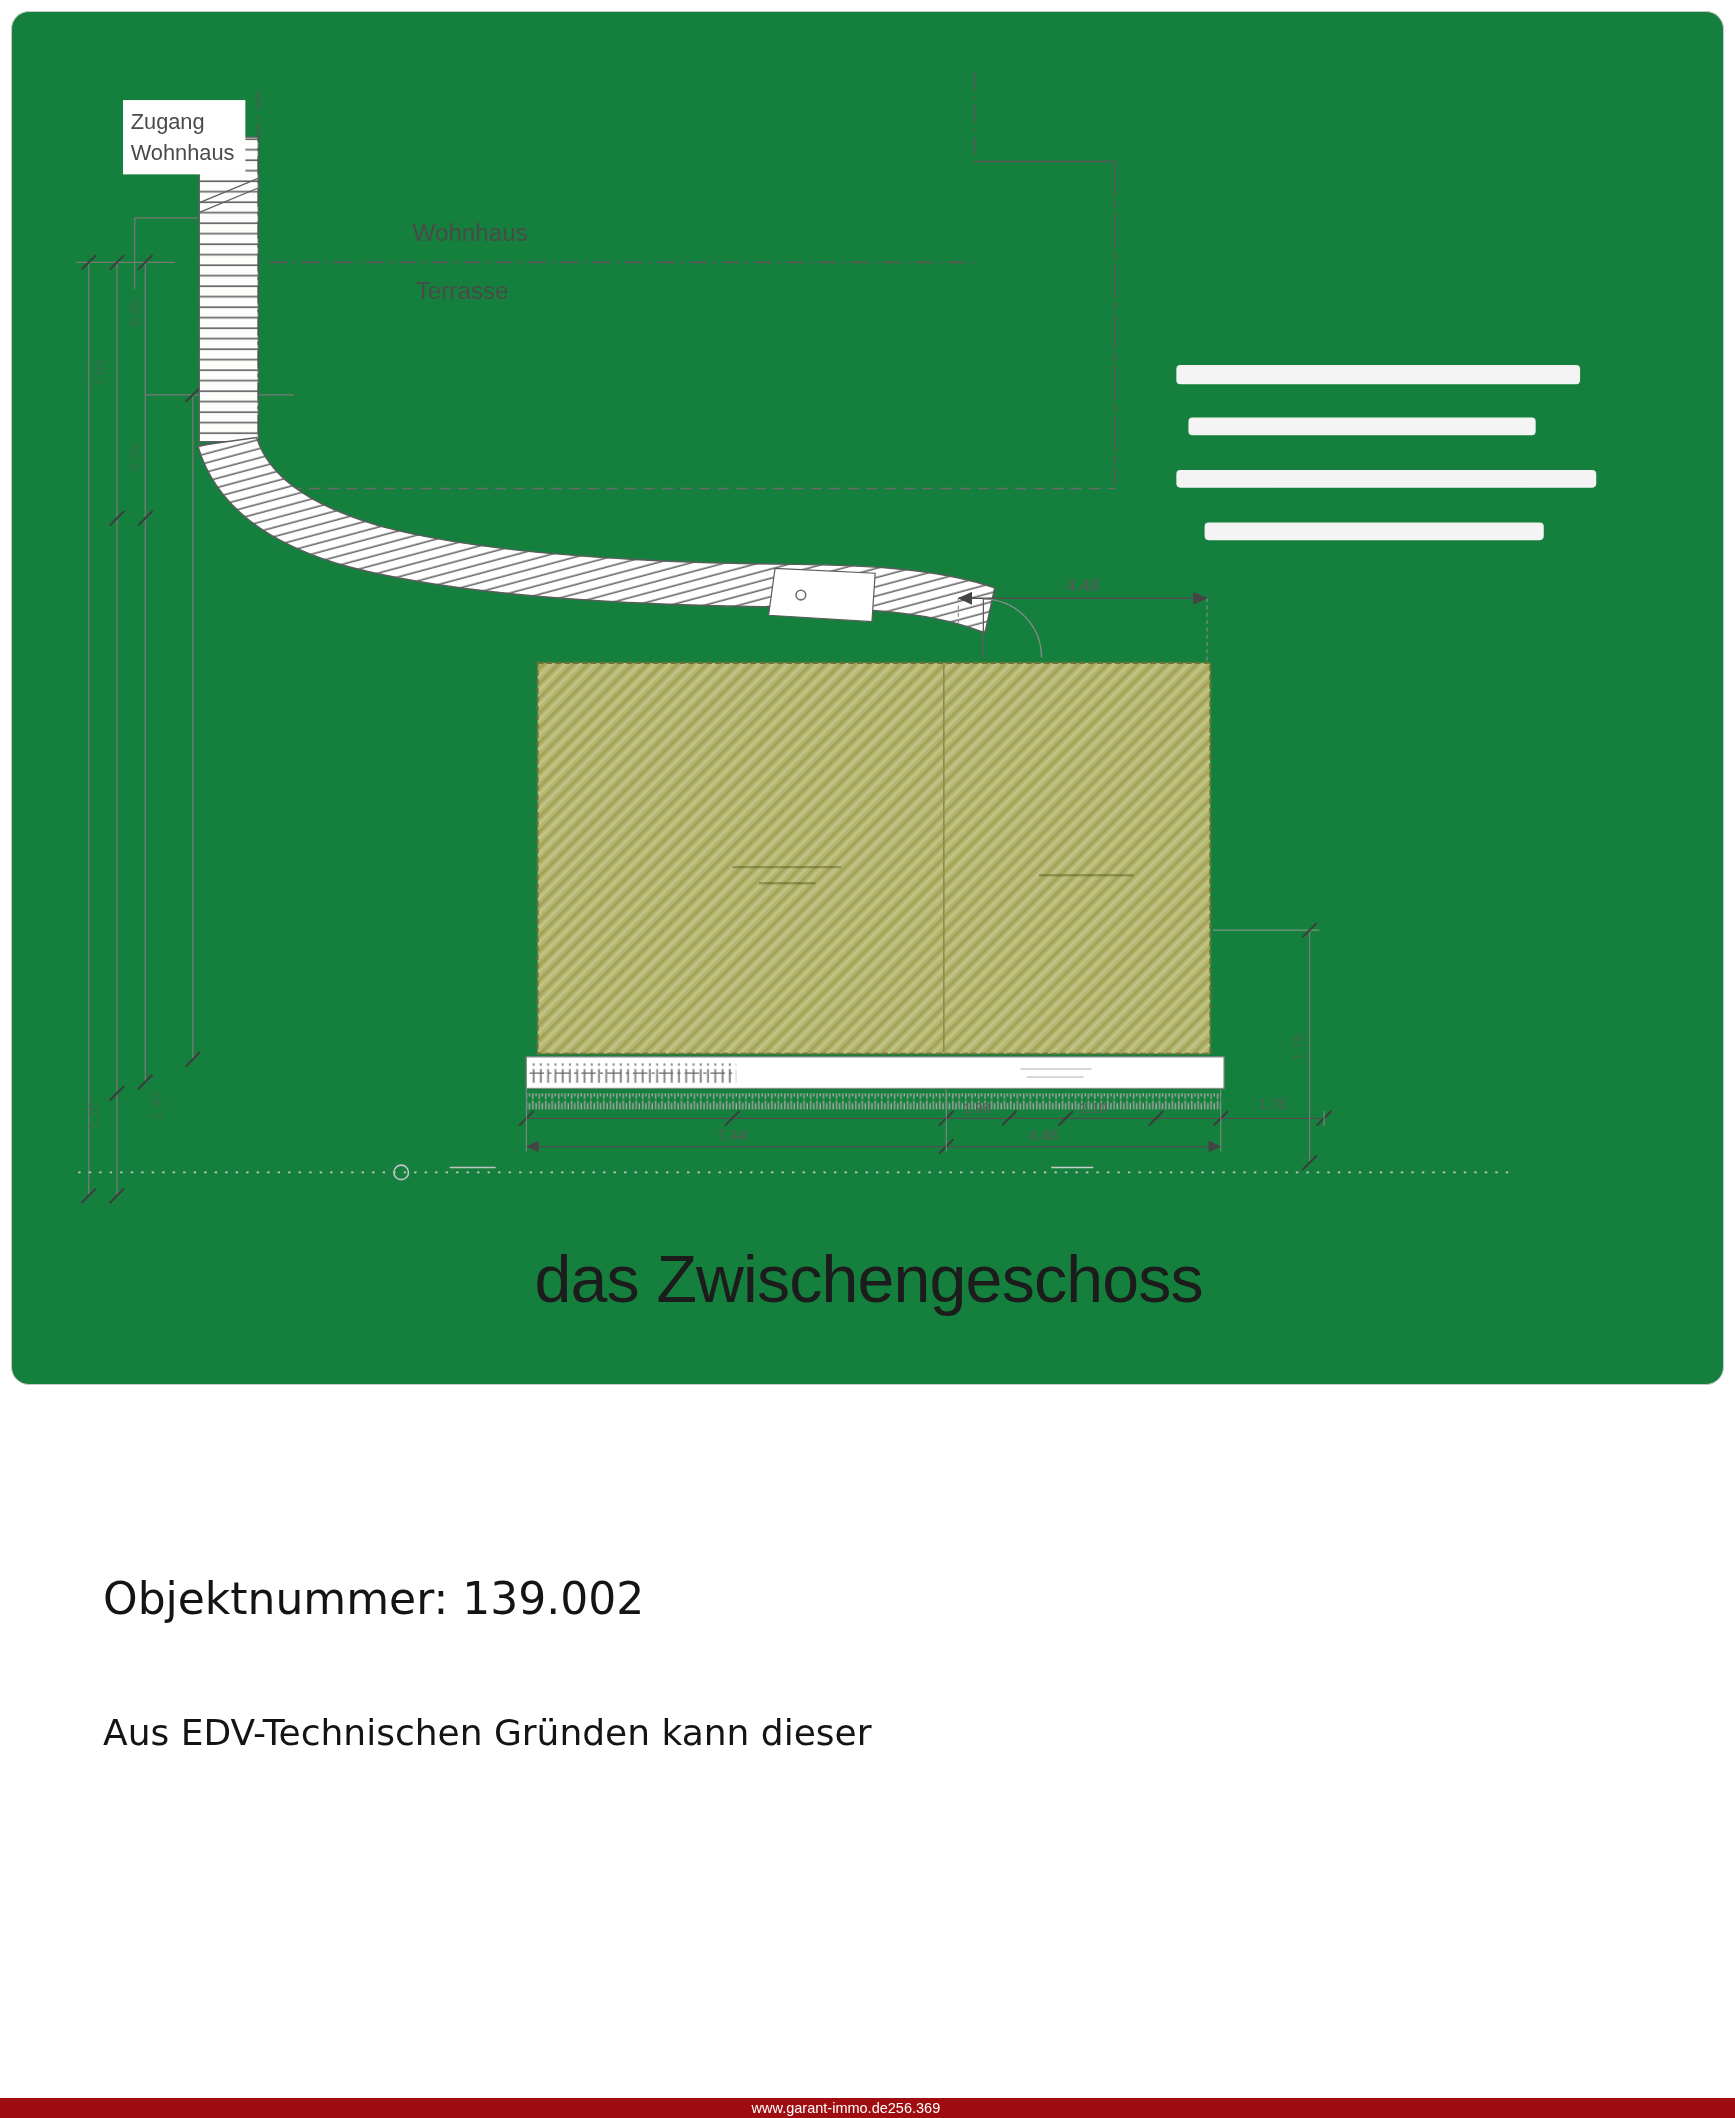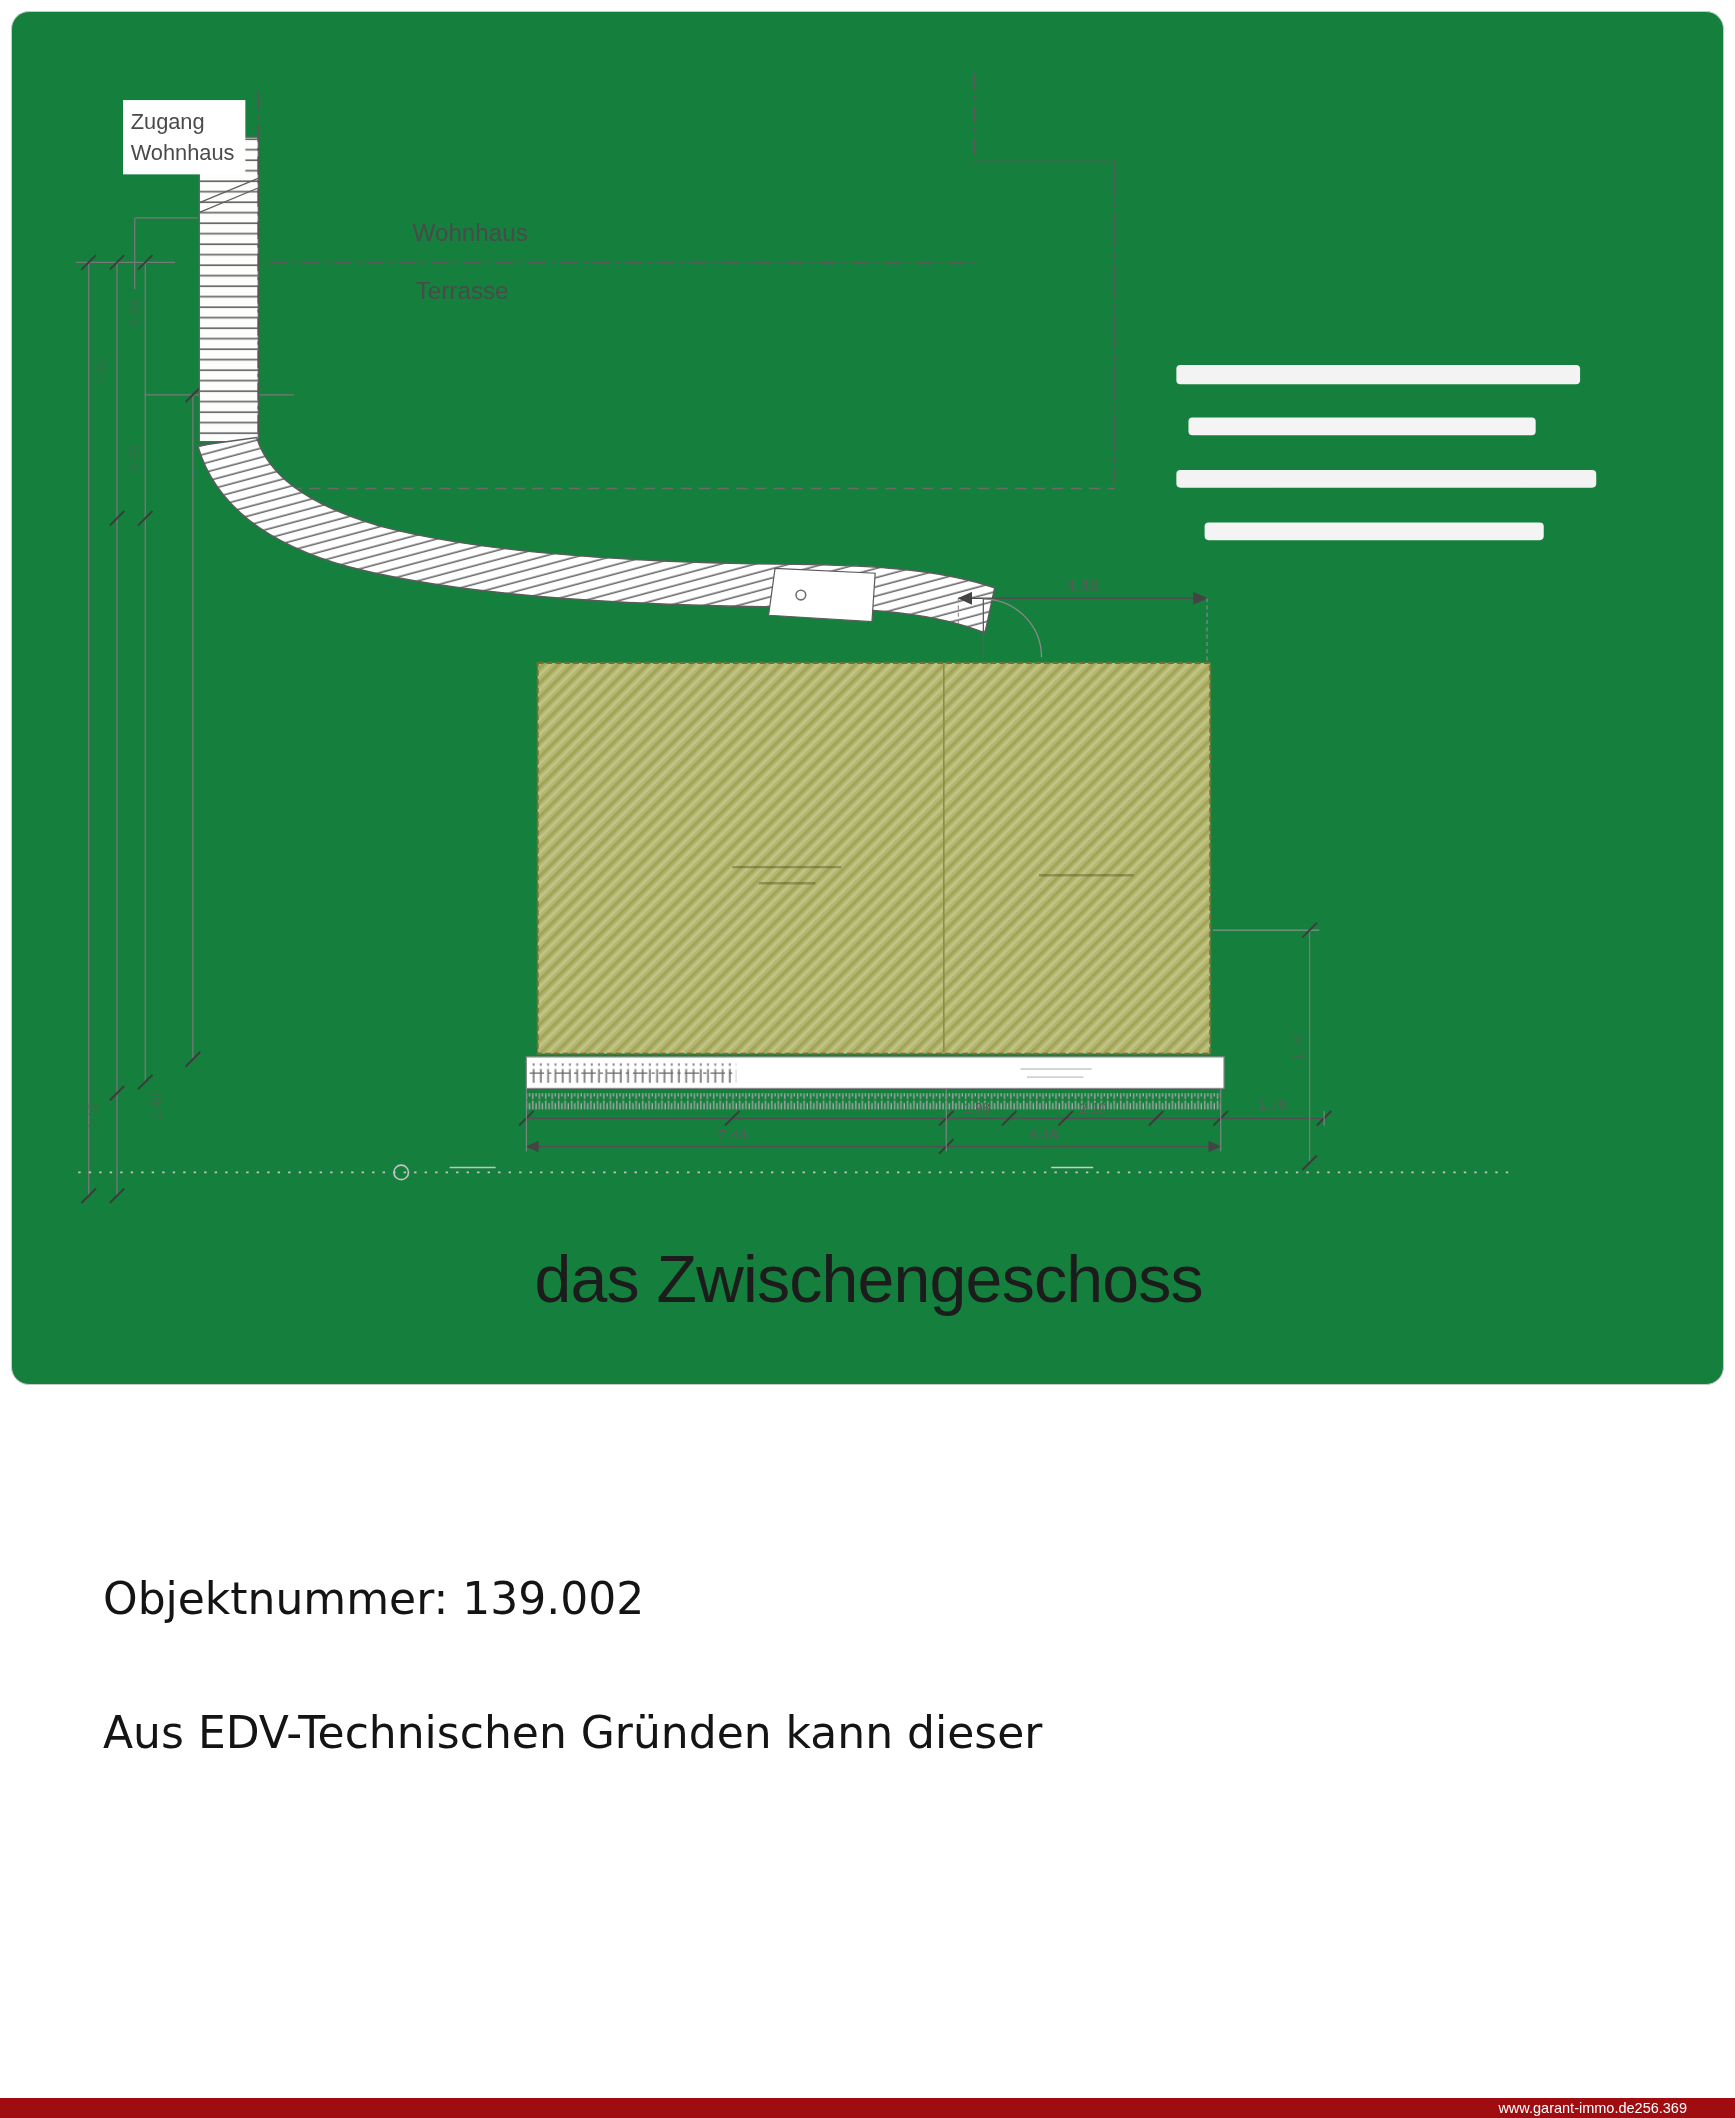--- a/index.html
+++ b/index.html
@@ -15,26 +15,26 @@
   .card svg{position:absolute;left:0;top:0;width:100%;height:100%;}
   .plan-text{font-family:"Liberation Sans", sans-serif;fill:#4a4a4a;}
   .dim-text{font-family:"Liberation Sans", sans-serif;fill:#5a5a5a;}
   .caption-text{
     font-family:"Liberation Sans", sans-serif;fill:#1c1c1c;
     letter-spacing:-1px;
   }
   .details{position:absolute;left:103px;top:1538px;width:1534px;}
   .obj-line{font-size:44px;line-height:65px;white-space:pre;margin-top:28px;}
   .note{margin-top:69px;}
-  .note-line{font-size:44px;line-height:65px;white-space:pre;margin-top:28px;}
+  .note-line{font-size:36px;line-height:65px;white-space:pre;margin-top:28px;}
   .footer-bar{
     position:absolute;left:0;top:2098px;width:1735px;height:20px;
     background:#a00d11;color:#ffffff;
     font-family:"Liberation Sans", sans-serif;font-size:14.5px;
-    display:flex;align-items:center;justify-content:flex-end;
+    display:flex;align-items:center;justify-content:center;
     box-sizing:border-box;padding:0 48px 0 4.8px;
   }
   .footer-bar span{display:inline-block;line-height:20px;}
 </style>
 </head>
 <body>
 
 <div class="card">
   <svg viewBox="13 13 2119 1699">
     <defs>

